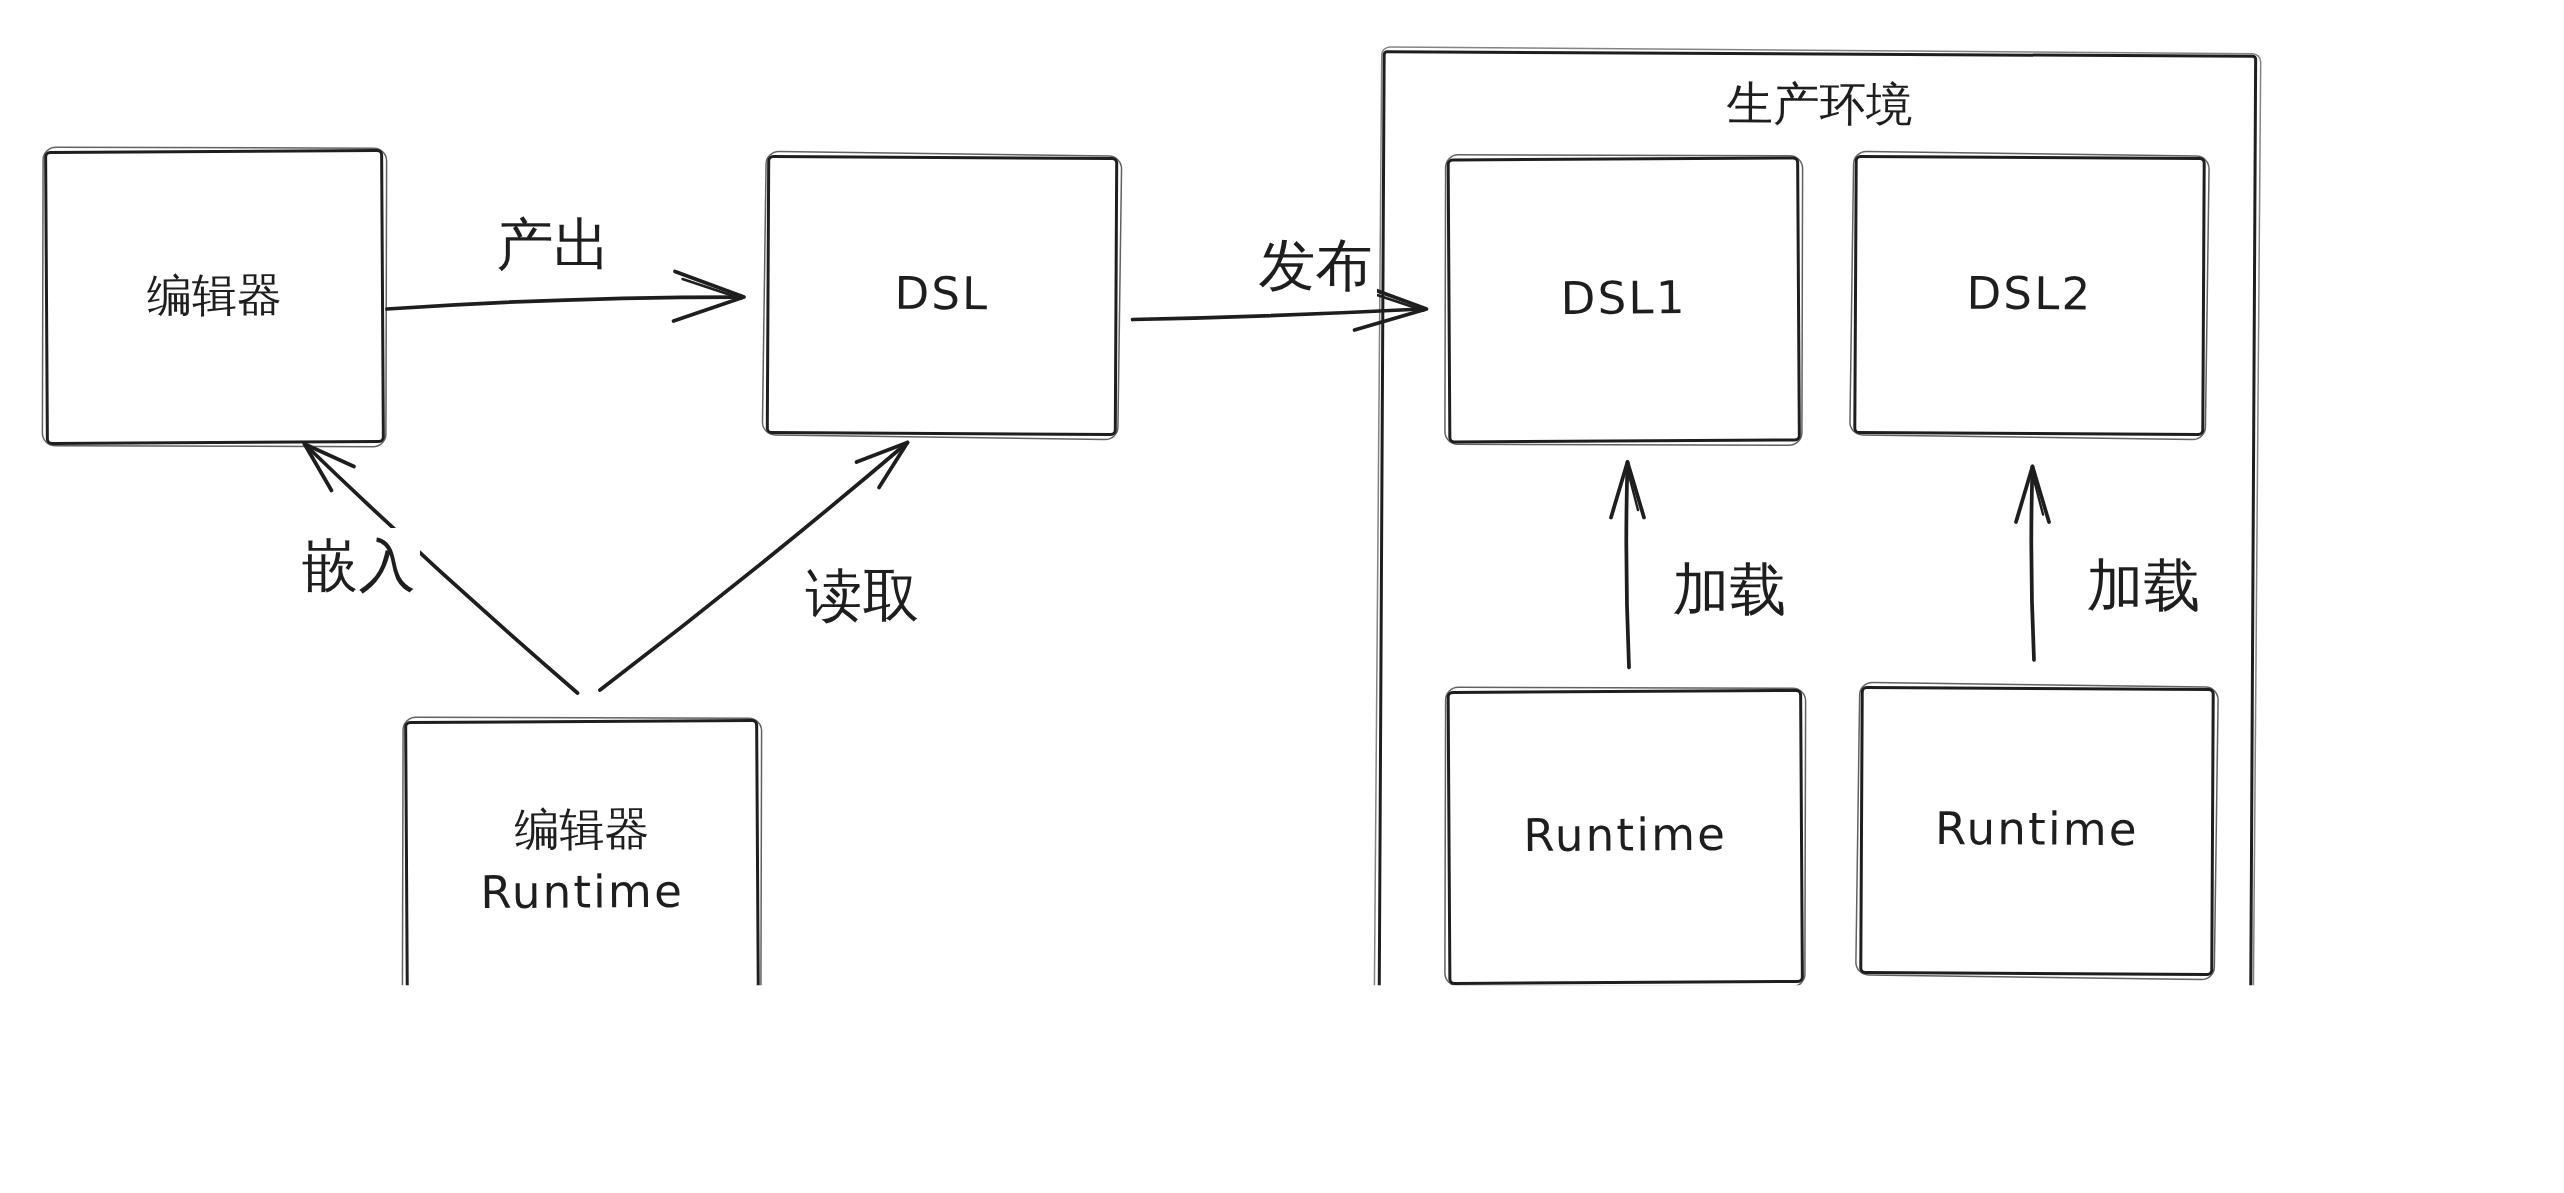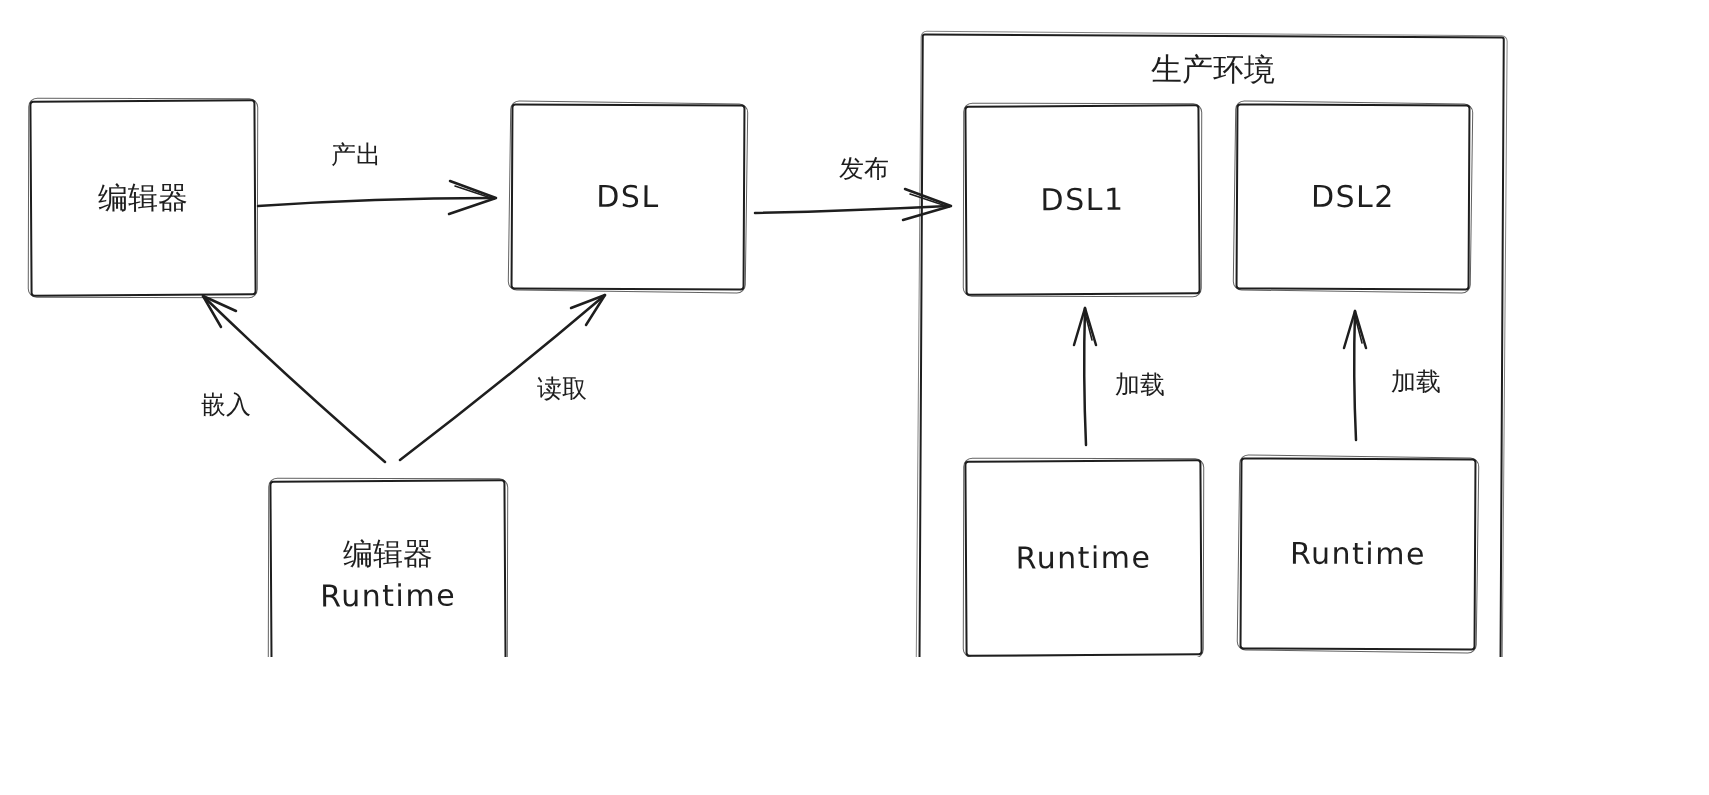--- a/index.html
+++ b/index.html
@@ -62,21 +62,21 @@
     position: absolute;
     top: 12px;
     left: 0;
     width: 100%;
     text-align: center;
     font-size: 31px;
     z-index: 2;
   }
   .edge-label {
     position: absolute;
-    font-size: 25px;
+    font-size: 38px;
     white-space: nowrap;
     background: #ffffff;
     padding: 0 3px;
     z-index: 4;
   }
   .script {
     letter-spacing: 1.5px;
   }
   svg.edges {
     position: absolute;
@@ -162,21 +162,21 @@
 
   <div class="node tilt-a" style="left:270px; top:480px; width:236px; height:190px;">
     <span>编辑器</span>
     <span class="script">Runtime</span>
   </div>
 
   <div class="edge-label" style="left:328px; top:138px;">产出</div>
 
   <div class="edge-label" style="left:836px; top:152px;">发布</div>
 
-  <div class="edge-label" style="left:198px; top:388px;">嵌入</div>
+  <div class="edge-label" style="left:198px; top:352px;">嵌入</div>
 
   <div class="edge-label" style="left:534px; top:372px;text-align:center;">读取</div>
 
   <div class="edge-label" style="left:1112px; top:368px;">加载</div>
 
   <div class="edge-label" style="left:1388px; top:365px;">加载</div>
 
 </div>
 
 </body></html>

